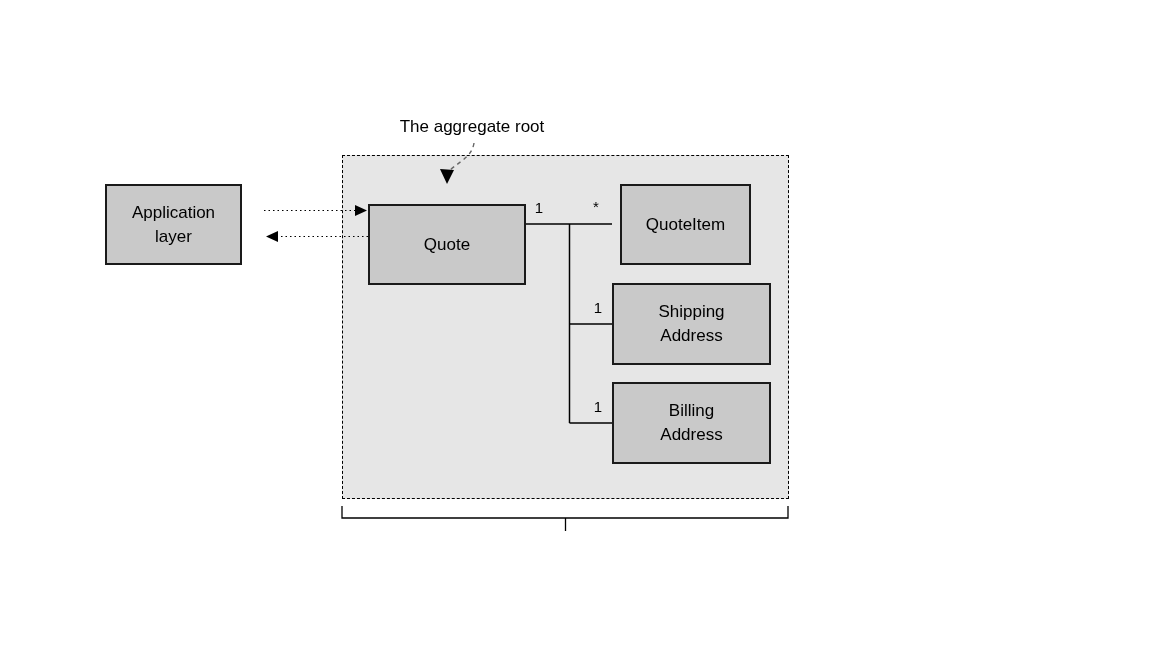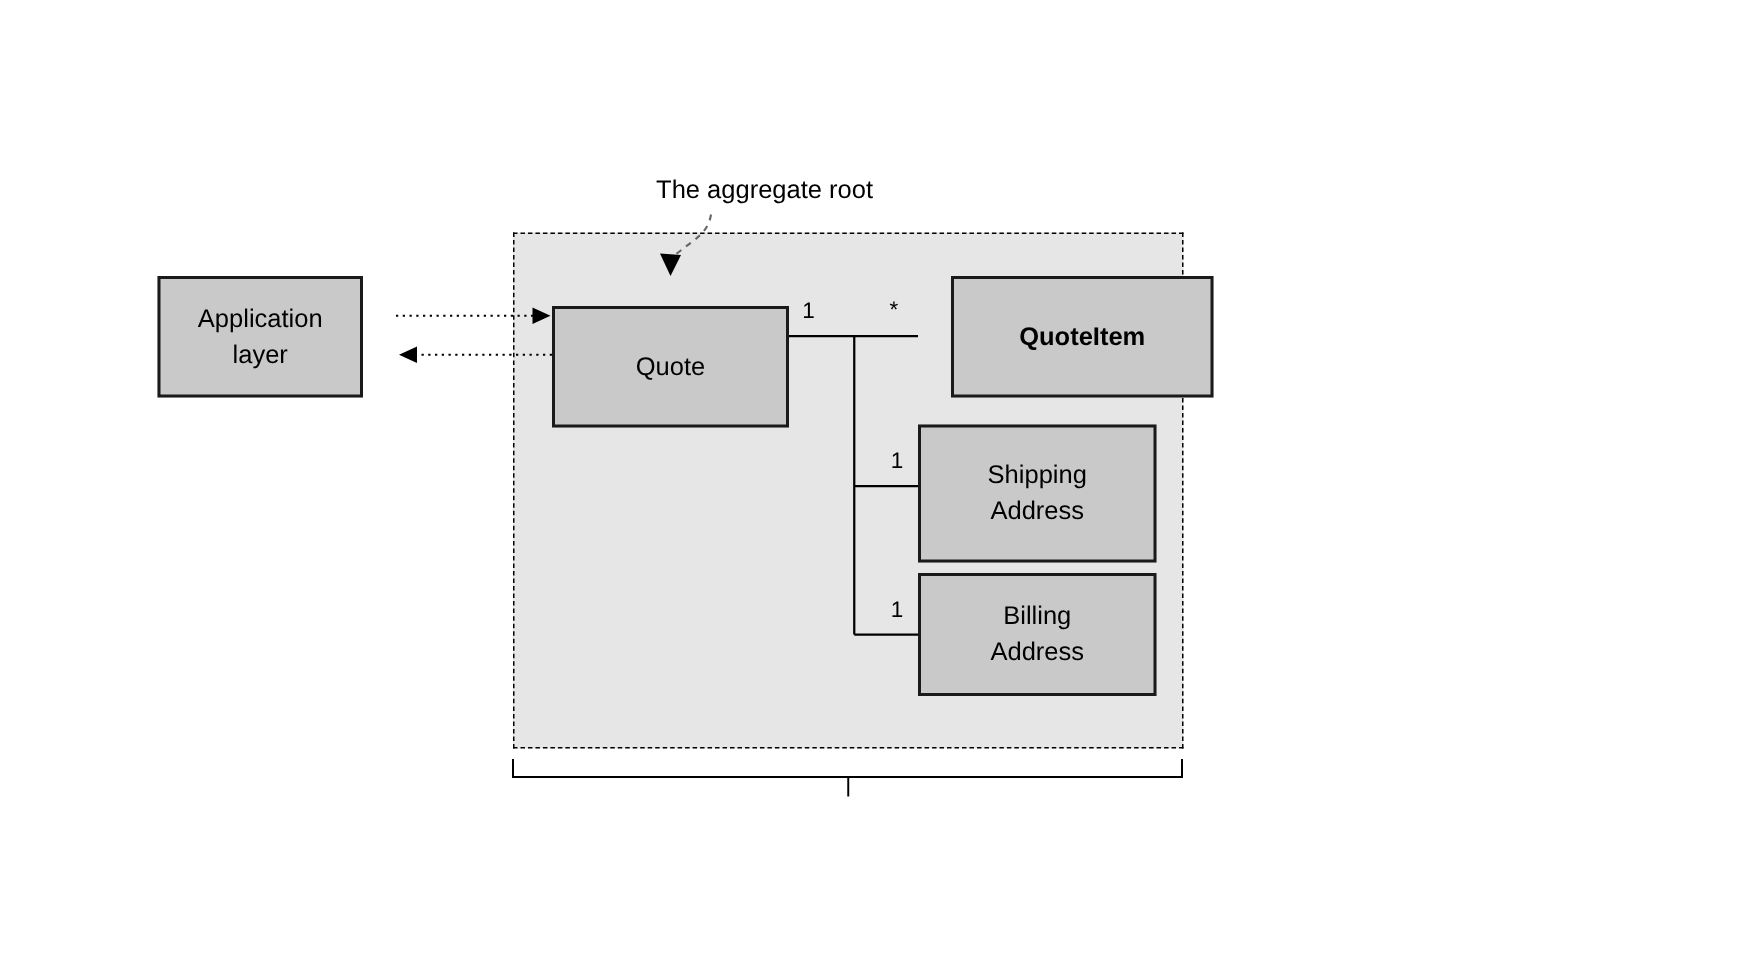--- a/index.html
+++ b/index.html
@@ -48,29 +48,29 @@
     display: flex;
     align-items: center;
     justify-content: center;
     text-align: center;
     font-size: 17px;
     line-height: 24px;
     white-space: pre-line;
   }
   .box-app      { left: 105px; top: 184px; width: 137px; height: 81px; }
   .box-quote    { left: 368px; top: 184px; width: 158px; height: 81px; margin-top: 20px; }
-  .box-quoteitem{ left: 634px; top: 184px; width: 175px; height: 81px; font-weight: bold; }
-  .box-shipping { left: 612px; top: 283px; width: 159px; height: 92px; }
+  .box-quoteitem{ left: 620px; top: 184px; width: 131px; height: 81px; }
+  .box-shipping { left: 612px; top: 283px; width: 159px; height: 82px; }
   .box-billing  { left: 612px; top: 382px; width: 159px; height: 82px; }
   .annotation {
     position: absolute;
     font-size: 17px;
     text-align: center;
   }
-  .label-aggregate-root { left: 362px; top: 117px; width: 220px; text-align: right; }
+  .label-aggregate-root { left: 362px; top: 117px; width: 220px; }
   .label-aggregate      { left: 457px; top: 535px; width: 220px; }
   .multiplicity {
     position: absolute;
     font-size: 15px;
     width: 18px;
     text-align: center;
   }
   .mult-quote-side  { left: 530px; top: 199px; }
   .mult-star        { left: 587px; top: 198px; }
   .mult-shipping    { left: 589px; top: 299px; }

